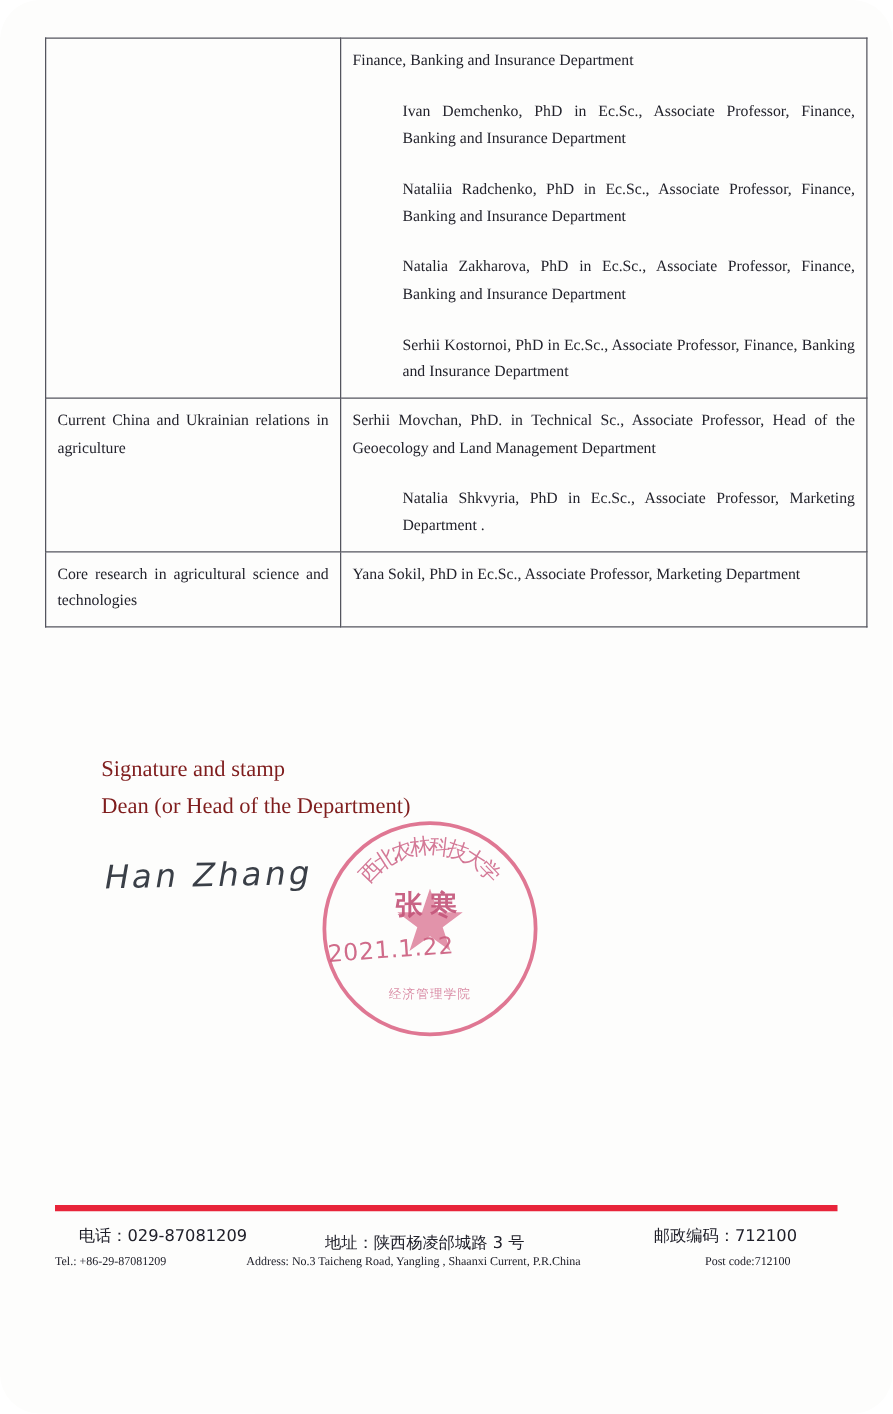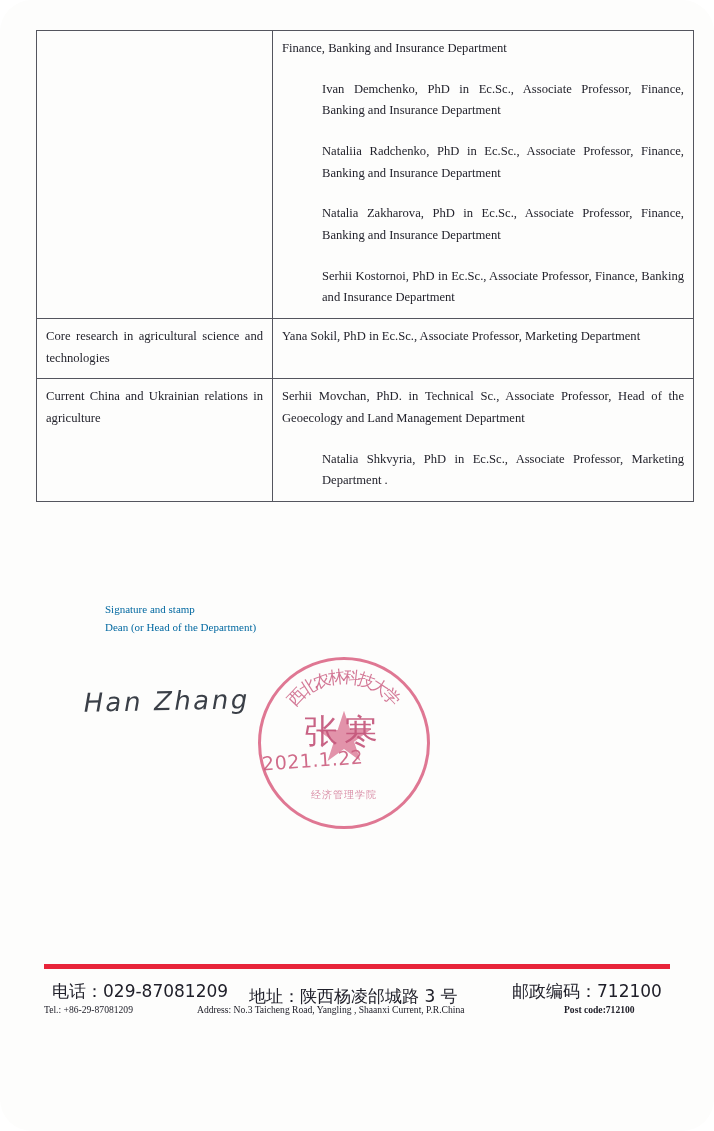--- a/index.html
+++ b/index.html
@@ -43,24 +43,23 @@
   .para { margin: 0; }
   .para + .para { margin-top: 19px; margin-left: 40px; }
 
   .cell-empty { height: 10px; }
 
   
   .sign-block {
     position: absolute;
     left: 81px;
     top: 601px;
-    font-size: 11px;
+    font-size: 18px;
     line-height: 1.62;
-    color: #0369a1;
-    margin-left: 24px;
+    color: #7f1d1d;
   }
   .sign-line { white-space: nowrap; }
 
   .handwriting {
     position: absolute;
     left: 84px;
     top: 686px;
     font-family: "DejaVu Sans", sans-serif;
     font-size: 26px;
     letter-spacing: 2.5px;
@@ -125,26 +124,26 @@
     color: #c2406b;
     opacity: 0.72;
     white-space: nowrap;
   }
   .stamp-center-name {
     position: absolute;
     left: 50%;
     top: 30%;
     transform: translateX(-50%);
     font-family: "DejaVu Sans", sans-serif;
-    font-size: 34px;
+    font-size: 22px;
     letter-spacing: 6px;
     color: #b8325f;
     opacity: 0.92;
     white-space: nowrap;
-    font-weight: 400;
+    font-weight: 700;
   }
   .stamp-date {
     position: absolute;
     left: 4px;
     top: 92px;
     font-family: "DejaVu Sans", sans-serif;
     font-size: 19px;
     color: #c03a63;
     opacity: 0.9;
     transform: rotate(-4deg);
@@ -164,36 +163,37 @@
   .footer {
     position: absolute;
     left: 44px;
     top: 980px;
     width: 640px;
     color: #20202a;
   }
   .footer-row-cn {
     position: relative;
     height: 24px;
-    font-size: 17px;
+    font-size: 13px;
     font-family: "DejaVu Sans", "Liberation Serif", serif;
+    margin-left: 11px;
   }
   .footer-row-en {
     position: relative;
     height: 20px;
     font-size: 9.6px;
     font-family: "Liberation Serif", serif;
     text-align: center;
   }
   .f-tel-cn   { position: absolute; left: 8px;   top: 0; white-space: nowrap; }
   .f-addr-cn  { position: absolute; left: 205px; top: 5px; white-space: nowrap; }
   .f-post-cn  { position: absolute; left: 468px; top: 0; white-space: nowrap; }
   .f-tel-en   { position: absolute; left: 0px;   top: 0; white-space: nowrap; }
   .f-addr-en  { position: absolute; left: 153px; top: 0; white-space: nowrap; }
-  .f-post-en  { position: absolute; left: 520px; top: 0; white-space: nowrap; font-weight: bold; }
+  .f-post-en  { position: absolute; left: 520px; top: 0; white-space: nowrap; }
 </style>
 </head>
 <body>
 
 <div class="page">
 
   <table class="doc-table">
     <tbody>
 
       <tr>
@@ -205,34 +205,34 @@
           <p class="para">Ivan Demchenko, PhD in Ec.Sc., Associate Professor, Finance, Banking and Insurance Department</p>
           <p class="para">Nataliia Radchenko, PhD in Ec.Sc., Associate Professor, Finance, Banking and Insurance Department</p>
           <p class="para">Natalia Zakharova, PhD in Ec.Sc., Associate Professor, Finance, Banking and Insurance Department</p>
           <p class="para">Serhii Kostornoi, PhD in Ec.Sc., Associate Professor, Finance, Banking and Insurance Department</p>
         </td>
       </tr>
 
 
       <tr>
         <td class="col-topic">
-          <p class="para">Core research in agricultural science and technologies</p>
-        </td>
-        <td class="col-people">
-          <p class="para">Yana Sokil, PhD in Ec.Sc., Associate Professor, Marketing Department</p>
-        </td>
-      </tr>
-
-      <tr>
-        <td class="col-topic">
           <p class="para">Current China and Ukrainian relations in agriculture</p>
         </td>
         <td class="col-people">
           <p class="para">Serhii Movchan, PhD. in Technical Sc., Associate Professor, Head of the Geoecology and Land Management Department</p>
           <p class="para">Natalia Shkvyria, PhD in Ec.Sc., Associate Professor, Marketing Department .</p>
+        </td>
+      </tr>
+
+      <tr>
+        <td class="col-topic">
+          <p class="para">Core research in agricultural science and technologies</p>
+        </td>
+        <td class="col-people">
+          <p class="para">Yana Sokil, PhD in Ec.Sc., Associate Professor, Marketing Department</p>
         </td>
       </tr>
 
     </tbody>
   </table>
 
   <div class="sign-block">
     <div class="sign-line">Signature and stamp</div>
     <div class="sign-line">Dean (or Head of the Department)</div>
   </div>

